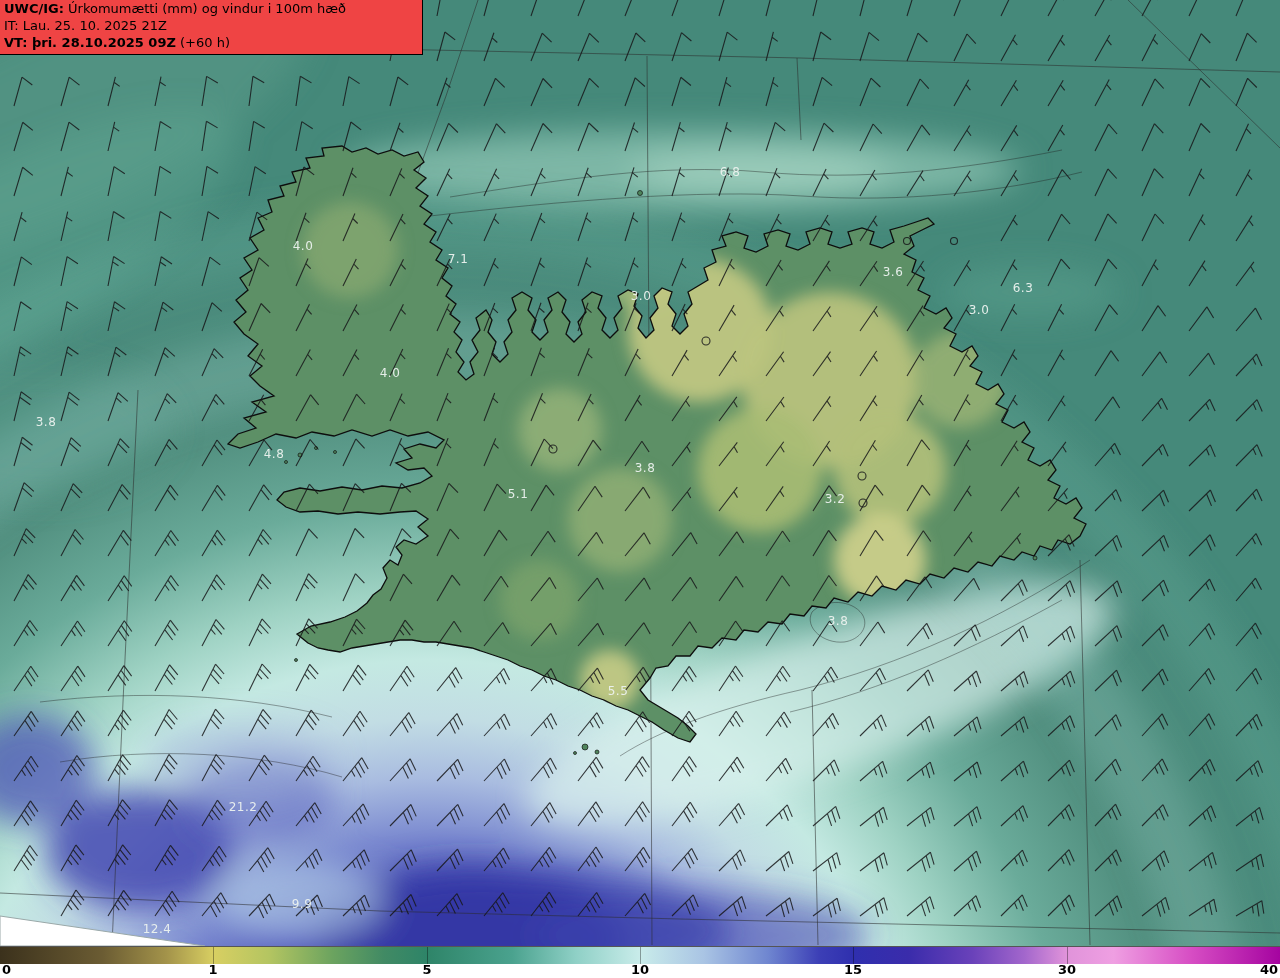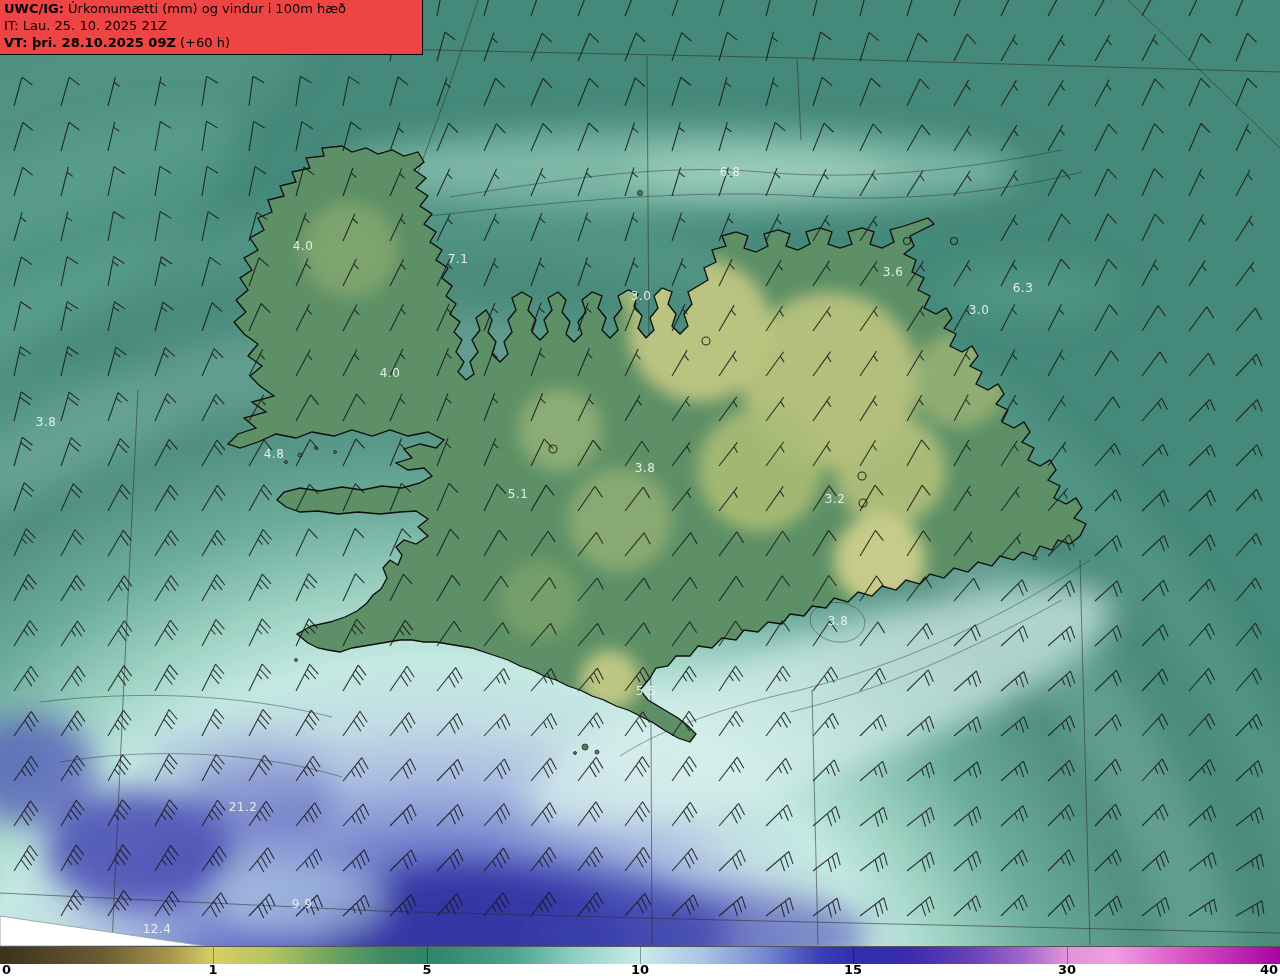--- a/index.html
+++ b/index.html
@@ -712,21 +712,21 @@
       <div class="clabel" style="left: 893px; top: 272px;">3.6</div>
       <div class="clabel" style="left: 979px; top: 310px;">3.0</div>
       <div class="clabel" style="left: 1023px; top: 288px;">6.3</div>
       <div class="clabel" style="left: 390px; top: 373px;">4.0</div>
       <div class="clabel" style="left: 46px; top: 422px;">3.8</div>
       <div class="clabel" style="left: 238px; top: 454px; margin-left: 36px;">4.8</div>
       <div class="clabel" style="left: 518px; top: 478px; margin-top: 16px;">5.1</div>
       <div class="clabel" style="left: 645px; top: 468px;">3.8</div>
       <div class="clabel" style="left: 835px; top: 499px;">3.2</div>
       <div class="clabel" style="left: 838px; top: 621px;">3.8</div>
-      <div class="clabel" style="left: 618px; top: 691px; margin-left: 28px;">5.5</div>
+      <div class="clabel" style="left: 618px; top: 691px;">5.5</div>
       <div class="clabel" style="left: 243px; top: 807px;">21.2</div>
       <div class="clabel" style="left: 302px; top: 904px;">9.9</div>
       <div class="clabel" style="left: 133px; top: 929px; padding-left: 48px;">12.4</div>
     </div>
 
   <div class="titlebox">
     <div><span class="b">UWC/IG:</span><span> Úrkomumætti (mm) og vindur i 100m hæð</span></div>
     <div><span>IT:</span><span> Lau. 25. 10. 2025 21Z</span></div>
     <div><span class="b">VT: þri. 28.10.2025 09Z</span><span> (+60 h)</span></div>
   </div>

